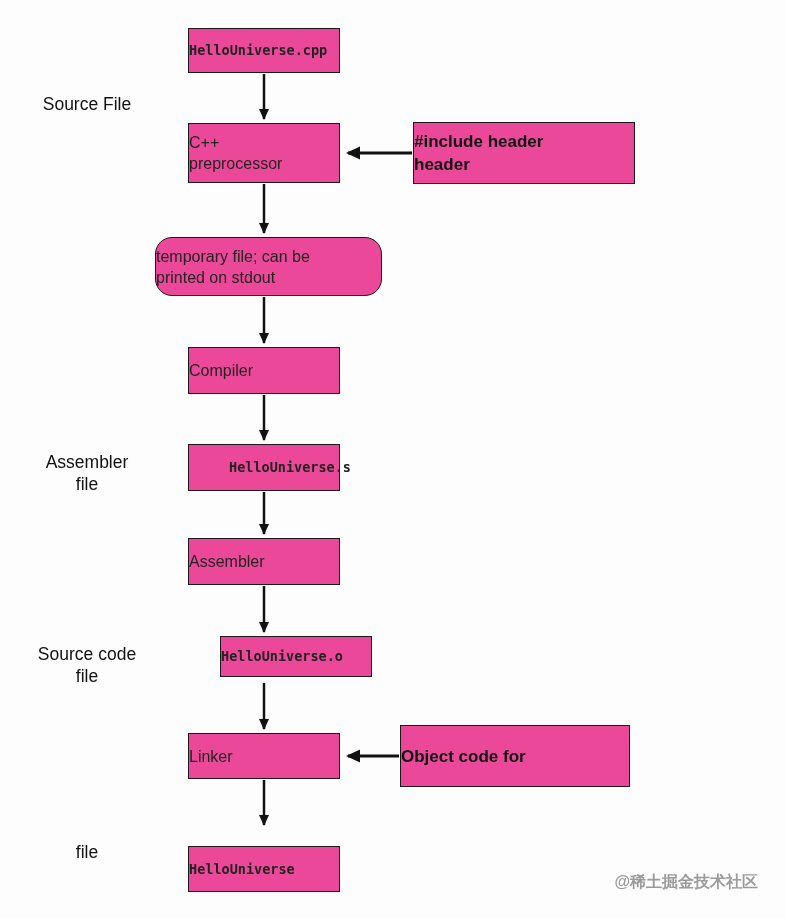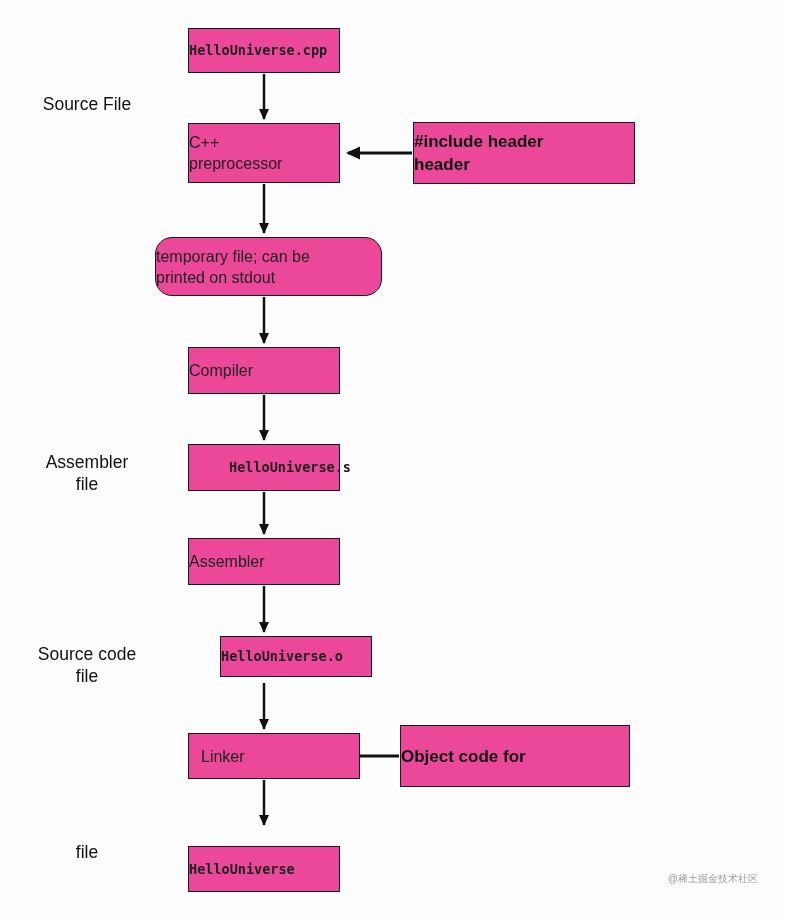--- a/index.html
+++ b/index.html
@@ -59,22 +59,23 @@
     line-height: 22px;
     color: #111111;
   }
   .side-label .line {
     display: block;
   }
   .watermark {
     position: absolute;
     right: 28px;
     top: 872px;
-    font-size: 10px;
+    font-size: 16px;
     color: #9b9b9b;
+    font-weight: bold;
   }
 </style>
 </head>
 <body>
 
 <div id="canvas">
 
   <svg id="arrow-layer" width="786" height="918">
     <defs>
       <marker id="ah" markerUnits="userSpaceOnUse" markerWidth="14" markerHeight="14" refX="10" refY="5" orient="auto">
@@ -124,21 +125,21 @@
   </div>
 
   <div class="node" style="left:188px; top:538px; width:152px; height:47px;">
     <span class="line">Assembler</span>
   </div>
 
   <div class="node mono" style="left:188px; top:636px; width:152px; height:41px;margin-left:32px;">
     <span class="line">HelloUniverse.o</span>
   </div>
 
-  <div class="node" style="left:188px; top:733px; width:172px; height:46px;padding-left:12px;">
+  <div class="node" style="left:188px; top:733px; width:152px; height:46px;">
     <span class="line">Linker</span>
   </div>
 
   <div class="node bold" style="left:400px; top:725px; width:230px; height:62px;">
     <span class="line">Object code for</span>
   </div>
 
   <div class="node mono" style="left:188px; top:846px; width:152px; height:46px;">
     <span class="line">HelloUniverse</span>
   </div>

